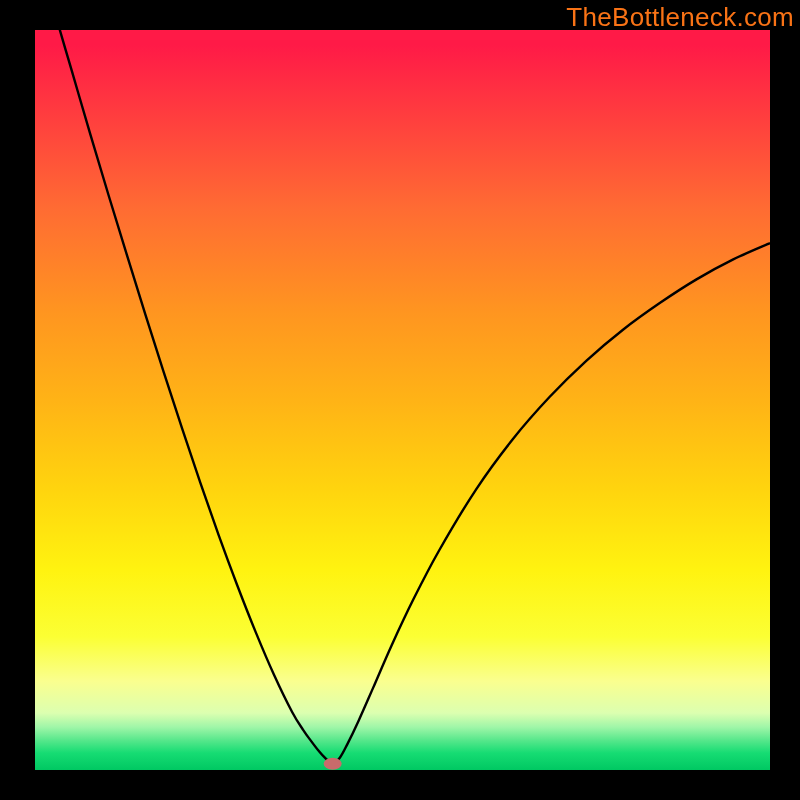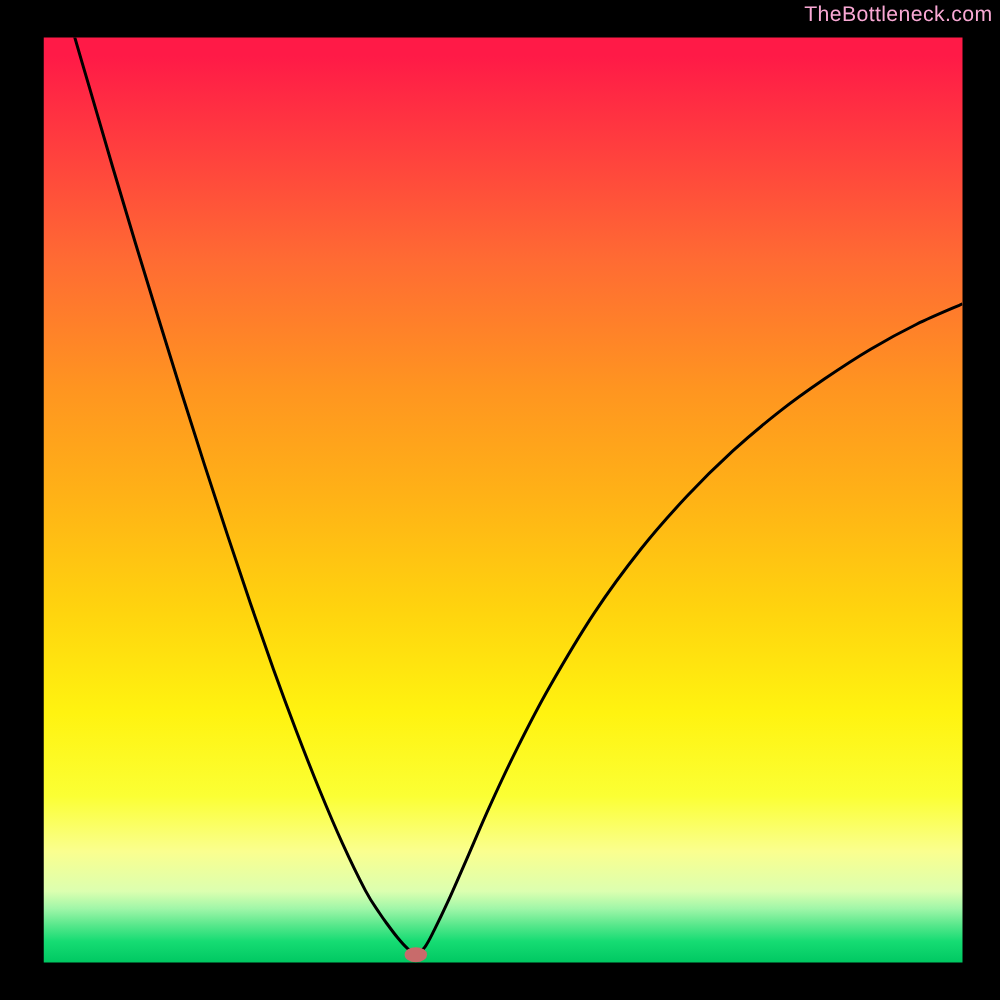--- a/index.html
+++ b/index.html
@@ -44,23 +44,23 @@
     left: 0;
     top: 0;
     width: 100%;
     height: 100%;
   }
   .watermark {
     position: absolute;
     top: 2px;
     right: 6px;
     font-family: Arial, Helvetica, sans-serif;
-    font-size: 17px;
+    font-size: 26px;
     letter-spacing: 0.3px;
-    color: #f9a8d4;
+    color: #f97316;
     font-weight: 500;
     user-select: none;
   }
 </style>
 </head>
 <body>
 <div class="frame">
 
   <div class="plot" id="plot" style="left: 35px; top: 30px; width: 735px; height: 740px;">
     <svg id="curve-svg" viewBox="0 0 100 100" preserveAspectRatio="none">

